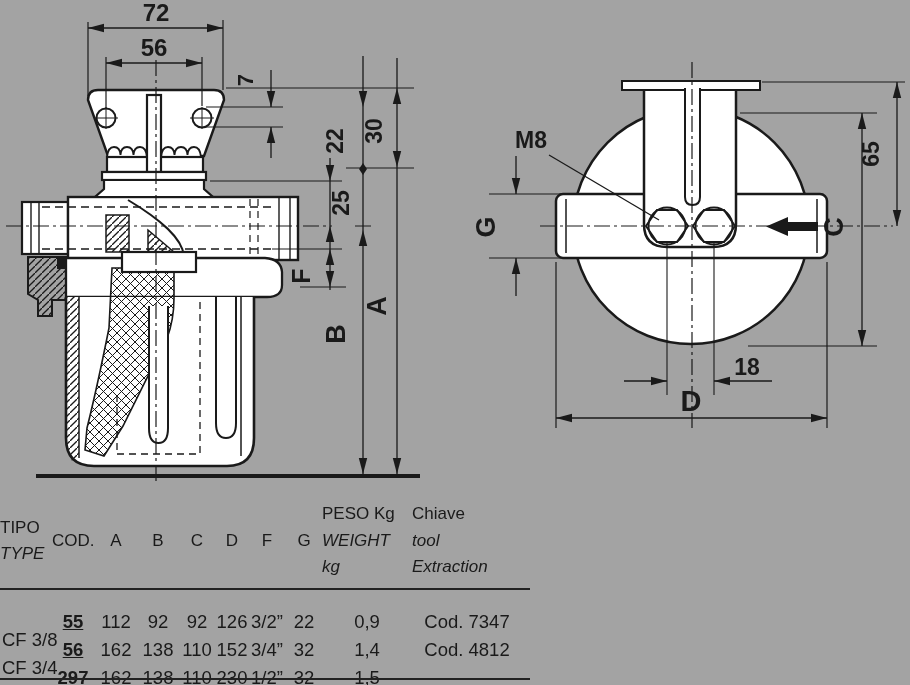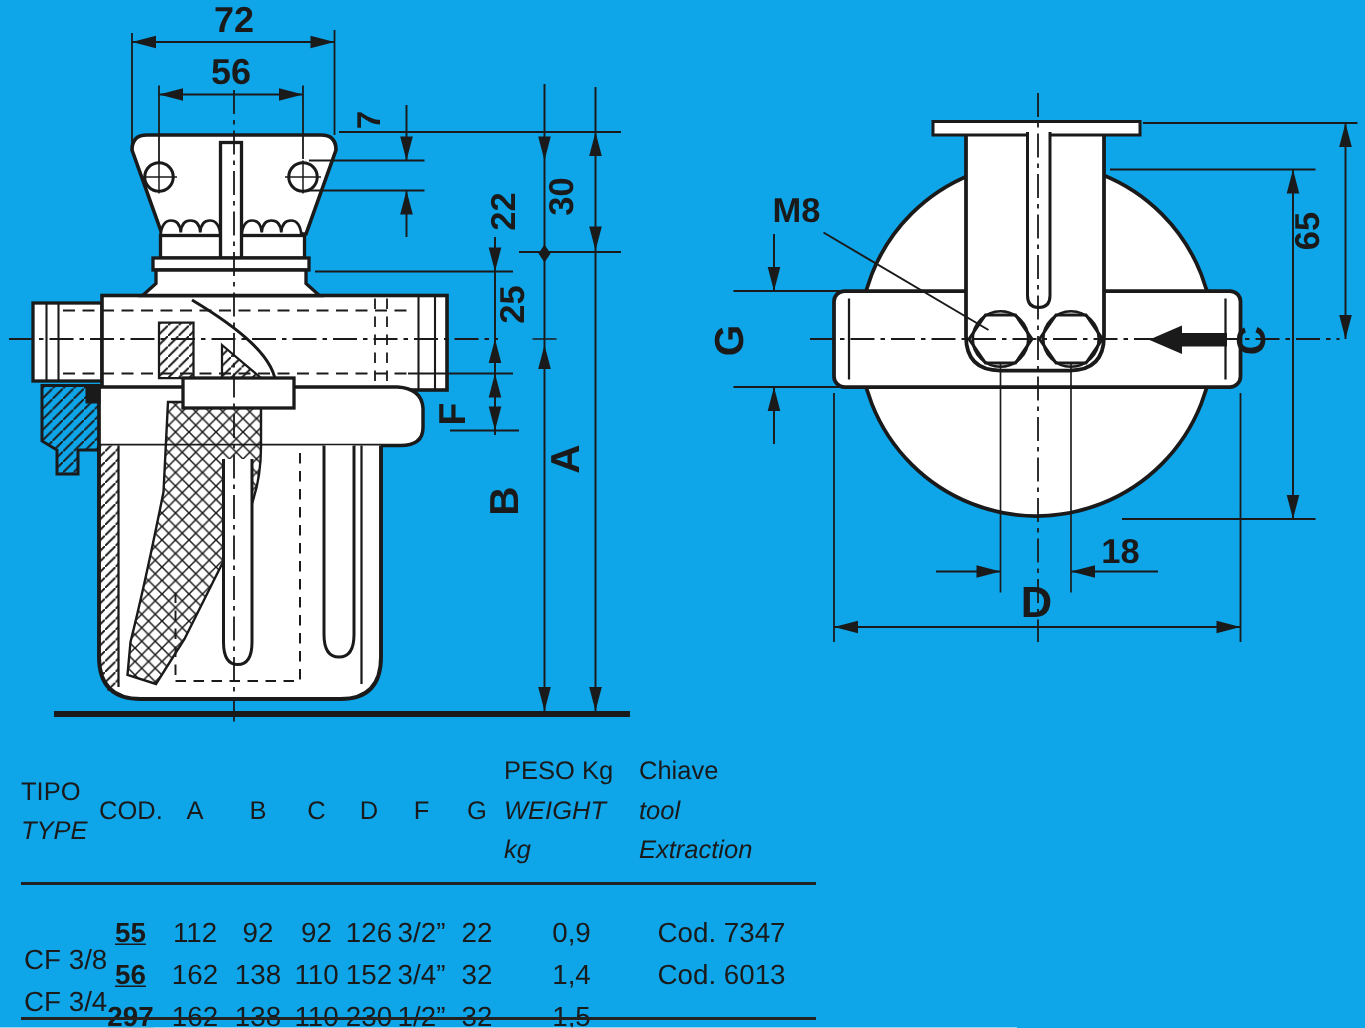--- a/index.html
+++ b/index.html
@@ -1,20 +1,20 @@
 <!DOCTYPE html>
 <html><head>
 <meta charset="utf-8">
 <style>
   html,body{margin:0;padding:0;background:#fff;}
-  #canvas{position:relative;width:910px;height:685px;background:#0ea5e9;overflow:hidden;
+  #canvas{position:relative;width:910px;height:685px;background:#a3a3a3;overflow:hidden;
           font-family:"Liberation Sans",sans-serif;color:#1a1a1a;}
   svg text{font-family:"Liberation Sans",sans-serif;font-weight:bold;fill:#1a1a1a;}
   
-  .tbl{position:absolute;left:14px;top:496px;width:530px;font-size:18.5px;color:#1a1a1a;}
+  .tbl{position:absolute;left:0;top:496px;width:530px;font-size:18.5px;color:#1a1a1a;}
   .trow{display:grid;grid-template-columns:52px 42px 44px 40px 38px 32px 38px 36px 90px 110px;
         align-items:center;height:28px;}
   .thead{height:90px;}
   .cell{text-align:center;white-space:nowrap;}
   .cell.left{text-align:left;padding-left:2px;margin-top:37px;}
   .hstack{display:flex;flex-direction:column;justify-content:center;line-height:1.55;
           font-size:17px;}
   .hstack.left{text-align:left;}
   .it{font-style:italic;}
   .bold{font-weight:bold;text-decoration:underline;}
@@ -258,21 +258,21 @@
   <div class="trow">
     <div class="cell left">CF 3/4</div>
     <div class="cell bold">56</div>
     <div class="cell">162</div>
     <div class="cell">138</div>
     <div class="cell">110</div>
     <div class="cell">152</div>
     <div class="cell">3/4”</div>
     <div class="cell">32</div>
     <div class="cell">1,4</div>
-    <div class="cell">Cod. 6013</div>
+    <div class="cell">Cod. 4812</div>
   </div>
   <div class="trow">
     <div class="cell left">CF 1/2</div>
     <div class="cell bold">297</div>
     <div class="cell">162</div>
     <div class="cell">138</div>
     <div class="cell">110</div>
     <div class="cell">230</div>
     <div class="cell">1/2”</div>
     <div class="cell">32</div>

